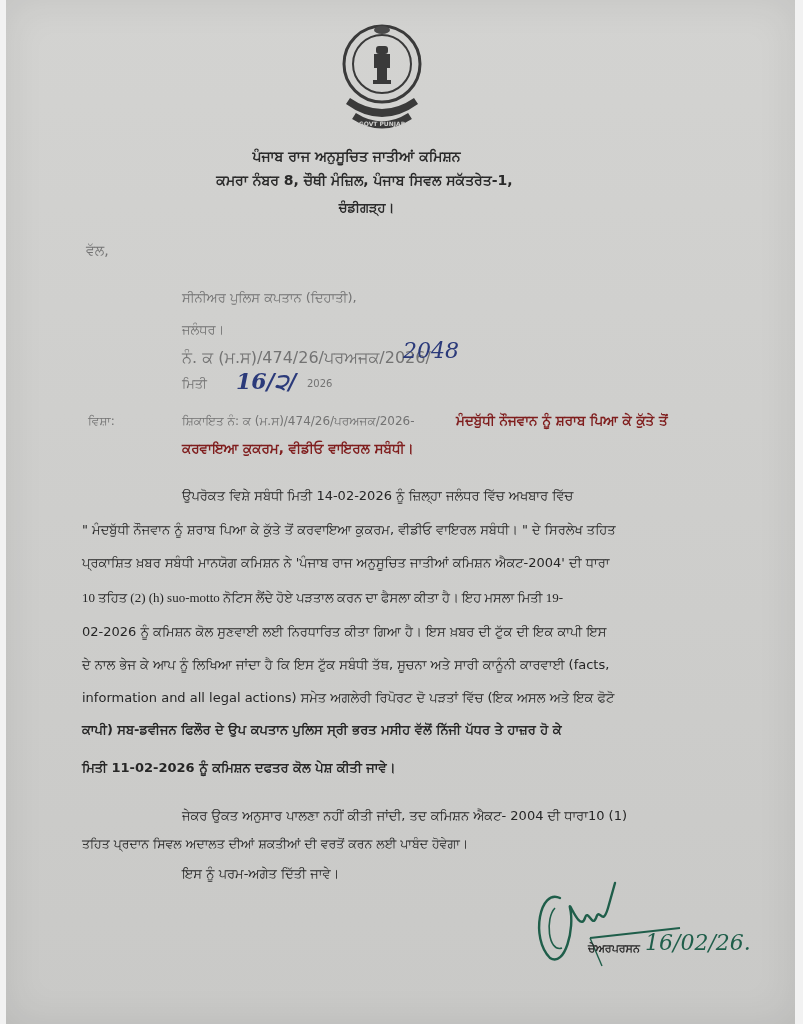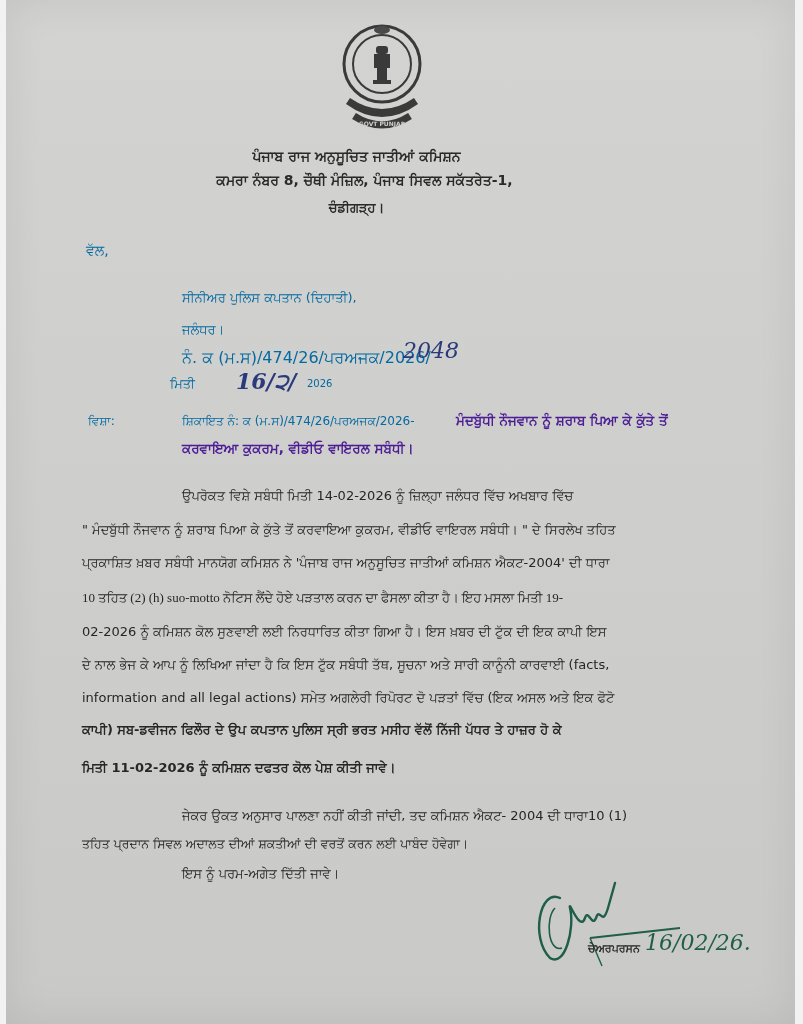--- a/index.html
+++ b/index.html
@@ -16,24 +16,24 @@
     box-shadow: inset 0 0 40px rgba(0,0,0,0.08);
   }
   .edge-left { position:absolute; left:0; top:0; width:6px; height:1024px; background:#f2f2f2; }
   .edge-right { position:absolute; right:0; top:0; width:8px; height:1024px; background:#f2f2f2; }
 
   .emblem { position:absolute; left:340px; top:22px; width:84px; height:110px; }
 
   .hdr { position:absolute; left:0; width:713px; text-align:center; font-size:14px; font-weight:bold; color:#2a2a2a; }
   .hdr1 { top:148px; }
   .hdr2 { top:172px; padding-left:8px; }
-  .hdr3 { top:200px; font-size:13px; }
+  .hdr3 { top:200px; font-size:13px;margin-left:10px; }
 
-  .txt { position:absolute; font-size:13px; color:#0369a1; white-space:nowrap; }
-  .bold { font-weight:bold; color:#4c1d95; }
+  .txt { position:absolute; font-size:13px; color:#737373; white-space:nowrap; }
+  .bold { font-weight:bold; color:#7f1d1d; }
 
   .hand { position:absolute; font-family: "DejaVu Serif", serif; color:#2b3a7a; font-style:italic; }
   .para { position:absolute; left:82px; width:652px; font-size:13px; color:#262626; white-space:nowrap; }
 
   .sig-svg { position:absolute; left:530px; top:878px; width:230px; height:90px; }
   .sig-title { position:absolute; left:588px; top:942px; font-size:11px; font-weight:bold; color:#2a2a2a; }
 </style>
 </head>
 <body>
 
@@ -59,21 +59,21 @@
 <div class="hdr hdr1">ਪੰਜਾਬ ਰਾਜ ਅਨੁਸੂਚਿਤ ਜਾਤੀਆਂ ਕਮਿਸ਼ਨ</div>
 <div class="hdr hdr2">ਕਮਰਾ ਨੰਬਰ 8, ਚੌਥੀ ਮੰਜ਼ਿਲ, ਪੰਜਾਬ ਸਿਵਲ ਸਕੱਤਰੇਤ-1,</div>
 <div class="hdr hdr3">ਚੰਡੀਗੜ੍ਹ।</div>
 
 <div class="txt" style="left:86px; top:242px; font-size:14px;">ਵੱਲ,</div>
 <div class="txt" style="left:182px; top:290px;">ਸੀਨੀਅਰ ਪੁਲਿਸ ਕਪਤਾਨ (ਦਿਹਾਤੀ),</div>
 <div class="txt" style="left:182px; top:322px;">ਜਲੰਧਰ।</div>
 
 <div class="txt" style="left:182px; top:348px; font-size:16px;">ਨੰ. ਕ (ਮ.ਸ)/474/26/ਪਰਅਜਕ/2026/</div>
 <div class="hand" style="left:403px; top:338px; font-size:22px;">2048</div>
-<div class="txt" style="left:170px; top:376px;">ਮਿਤੀ</div>
+<div class="txt" style="left:182px; top:376px;">ਮਿਤੀ</div>
 <div class="hand" style="left:236px; top:368px; font-size:22px;font-weight:bold;">16/੨/</div>
 <div class="txt" style="left:307px; top:378px; font-size:10px;">2026</div>
 
 <div class="txt" style="left:88px; top:414px; font-size:12px;">ਵਿਸ਼ਾ:</div>
 <div class="txt" style="left:182px; top:414px; font-size:12px;">ਸ਼ਿਕਾਇਤ ਨੰ: ਕ (ਮ.ਸ)/474/26/ਪਰਅਜਕ/2026-</div>
 <div class="txt bold" style="left:456px; top:412px; font-size:13.5px;">ਮੰਦਬੁੱਧੀ ਨੌਜਵਾਨ ਨੂੰ ਸ਼ਰਾਬ ਪਿਆ ਕੇ ਕੁੱਤੇ ਤੋਂ</div>
 <div class="txt bold" style="left:182px; top:440px; font-size:13.5px;">ਕਰਵਾਇਆ ਕੁਕਰਮ, ਵੀਡੀਓ ਵਾਇਰਲ ਸਬੰਧੀ।</div>
 
 <div class="para" style="left:182px; top:488px;">ਉਪਰੋਕਤ  ਵਿਸ਼ੇ ਸਬੰਧੀ ਮਿਤੀ 14-02-2026 ਨੂੰ ਜ਼ਿਲ੍ਹਾ ਜਲੰਧਰ ਵਿੱਚ ਅਖਬਾਰ ਵਿੱਚ</div>
 <div class="para" style="top:522px;">" ਮੰਦਬੁੱਧੀ ਨੌਜਵਾਨ ਨੂੰ ਸ਼ਰਾਬ ਪਿਆ ਕੇ ਕੁੱਤੇ ਤੋਂ ਕਰਵਾਇਆ ਕੁਕਰਮ, ਵੀਡੀਓ ਵਾਇਰਲ ਸਬੰਧੀ। "   ਦੇ ਸਿਰਲੇਖ ਤਹਿਤ</div>

